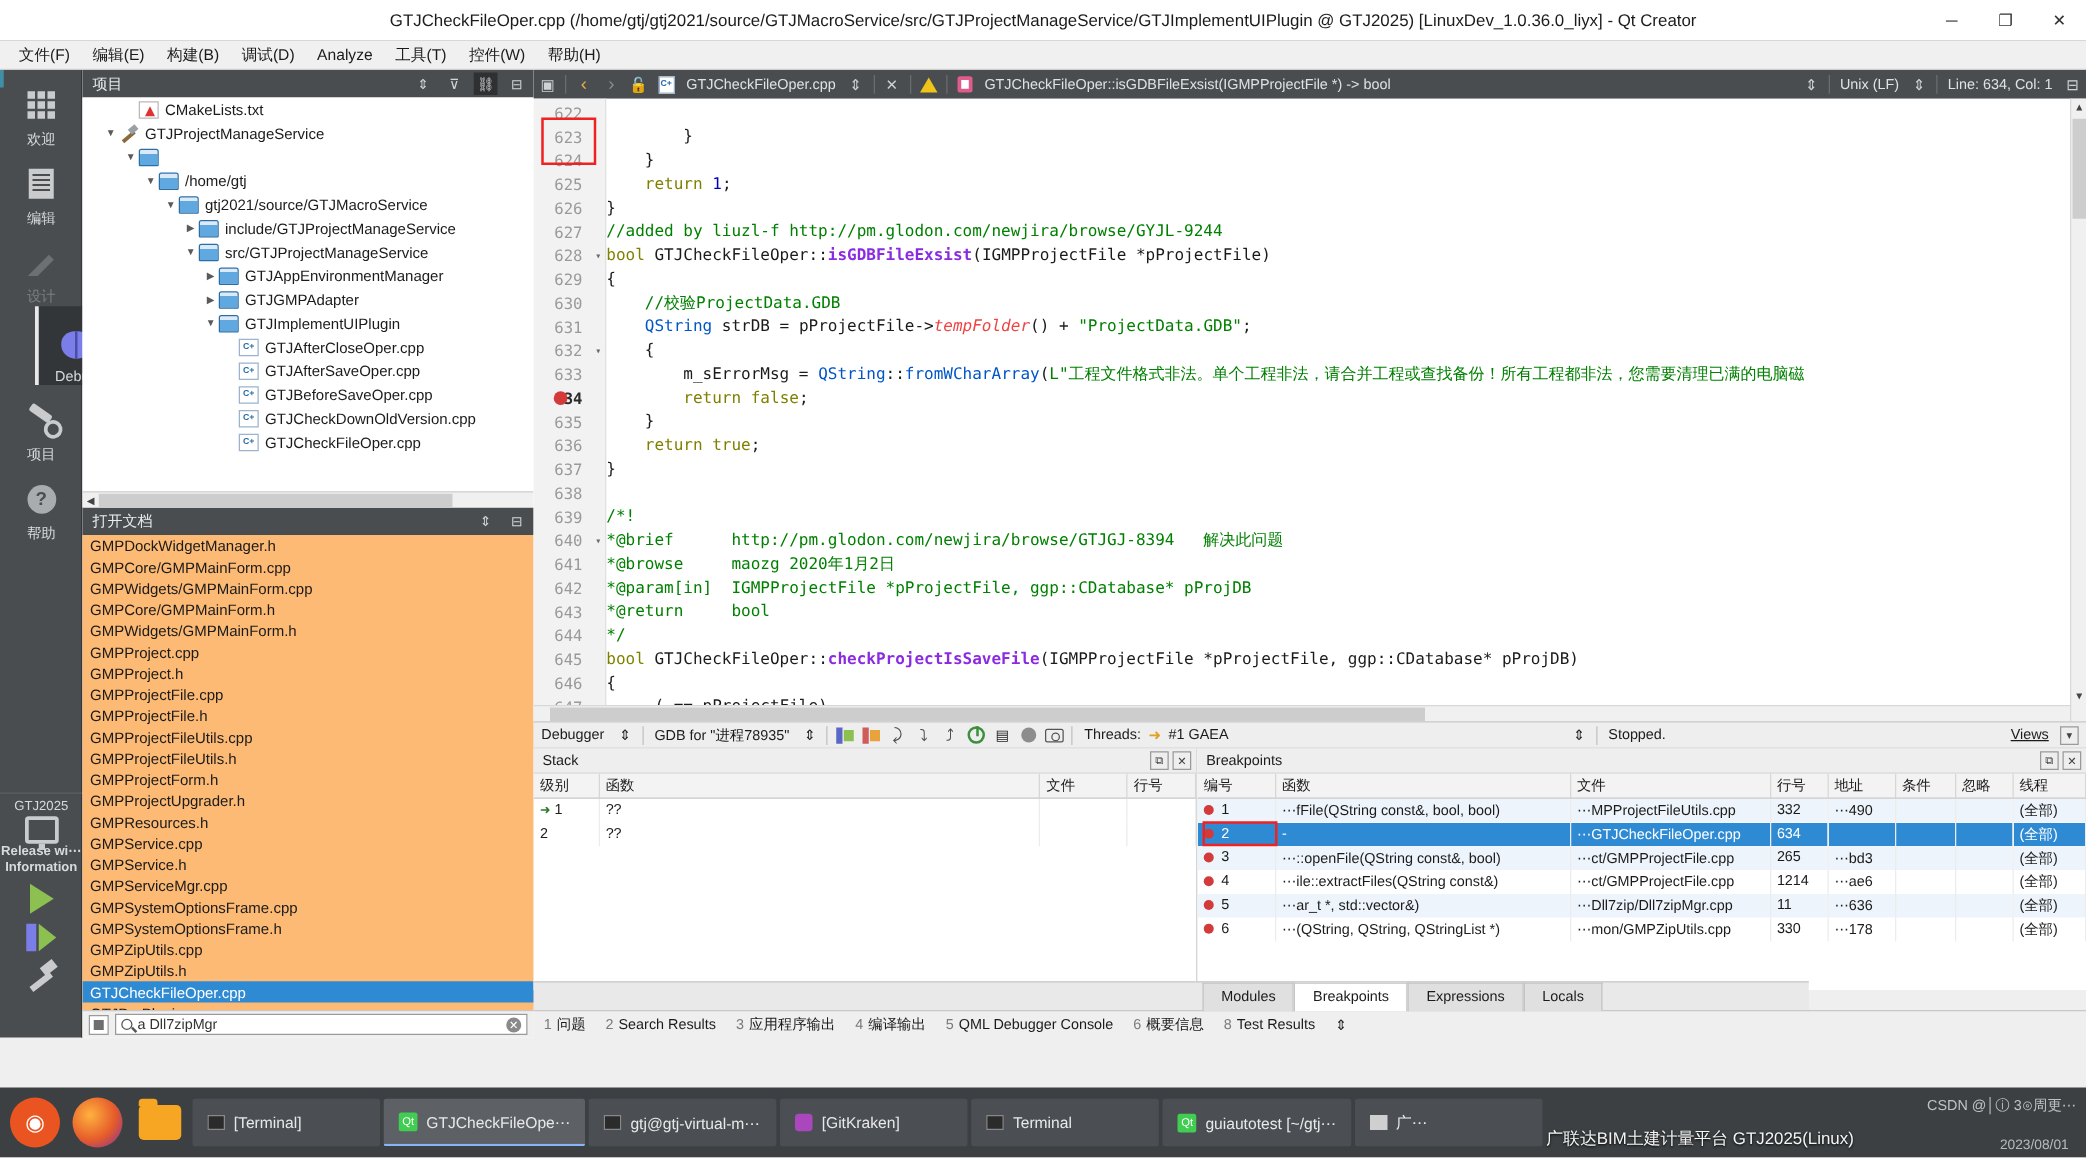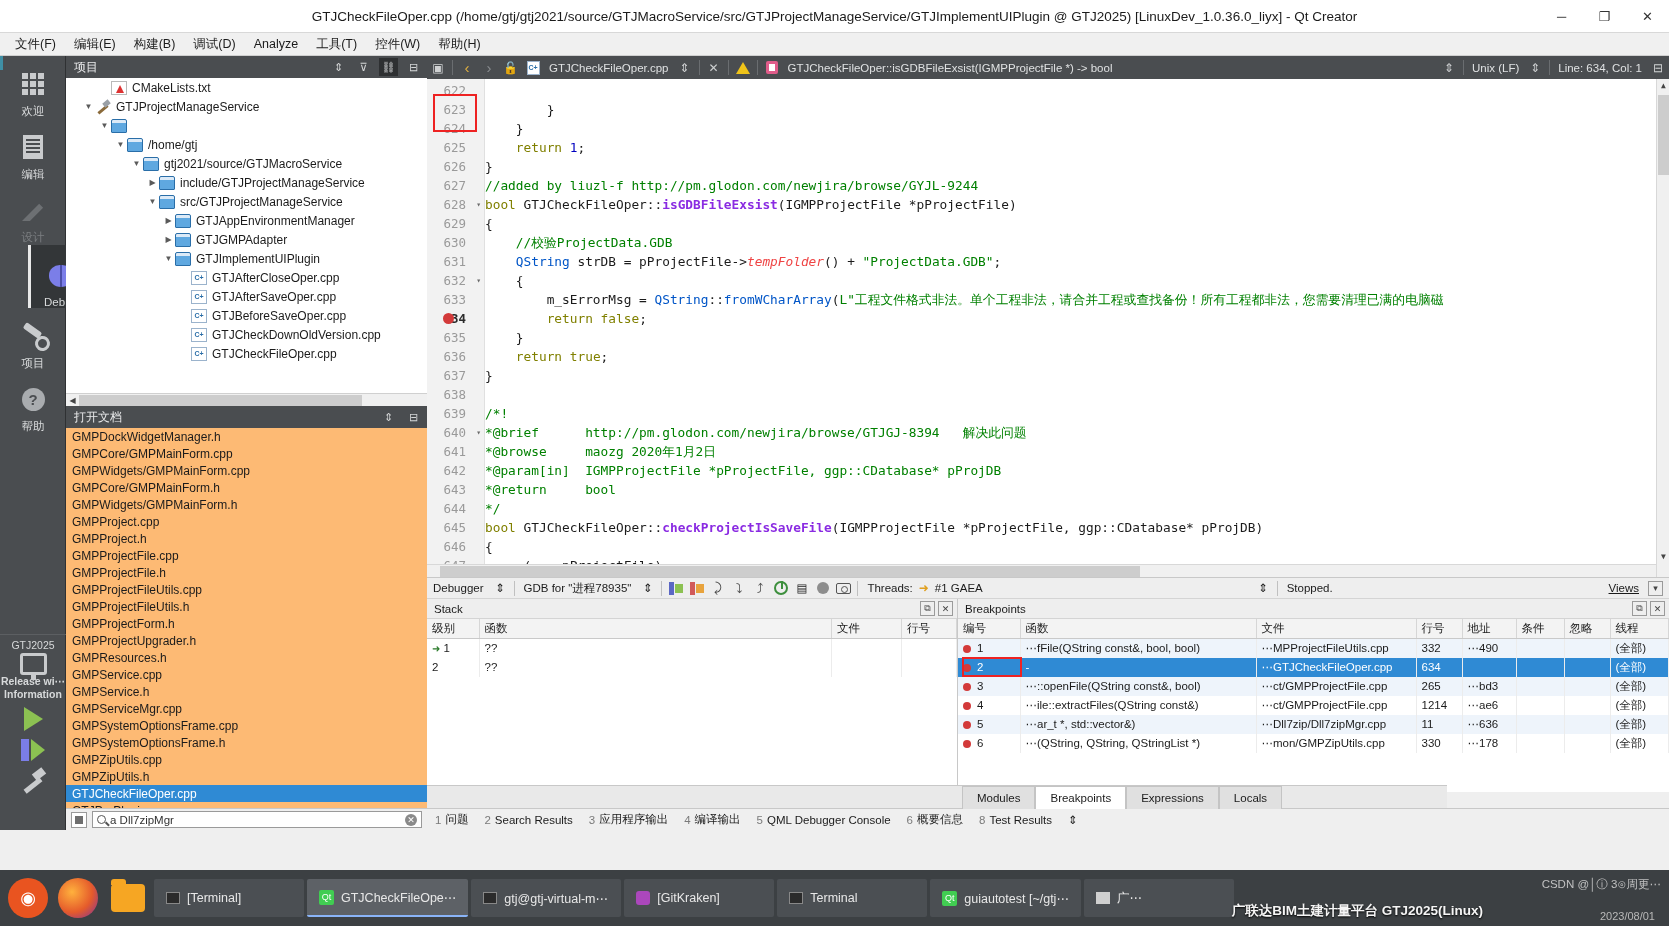--- a/index.html
+++ b/index.html
@@ -260,21 +260,21 @@
   .tbtn {
     height:38px; min-width:150px; background:#4b4f53; color:#e8e8e8; display:flex; align-items:center;
     gap:7px; padding:0 12px; font-size:12.5px; white-space:nowrap; border-radius:2px;
   }
   .tbtn.active { background:#5d6166; border-bottom:2px solid #8ab4f8; }
   .tbtn .qtico { width:15px;height:15px;background:#41cd52;border-radius:2px;color:#fff;font-size:9px;display:flex;align-items:center;justify-content:center; }
   .tbtn .termico { width:14px;height:12px;background:#2b2b2b;border:1px solid #888; }
   .tbtn .gkico { width:14px;height:14px;background:#ab47bc;border-radius:3px; }
   .tbtn .winico { width:14px;height:12px;background:#cfcfcf; }
   .gtj-banner {
-    position:absolute; right:186px; bottom:6px; color:#f5f5f5; font-size:13.5px; font-weight:bold;
+    position:absolute; right:186px; bottom:6px; color:#f5f5f5; font-size:13.5px; font-weight:normal;
     text-shadow:0 1px 2px #000; white-space:nowrap;padding-left:32px;
   }
   .wmark {
     position:absolute; right:8px; bottom:34px; color:#cfcfcf; font-size:11.5px; opacity:.9; white-space:nowrap;
   }
   .wmark2 { position:absolute; right:14px; bottom:4px; color:#b9b9b9; font-size:11px; white-space:nowrap;}
 </style>
 </head>
 <body>
 

